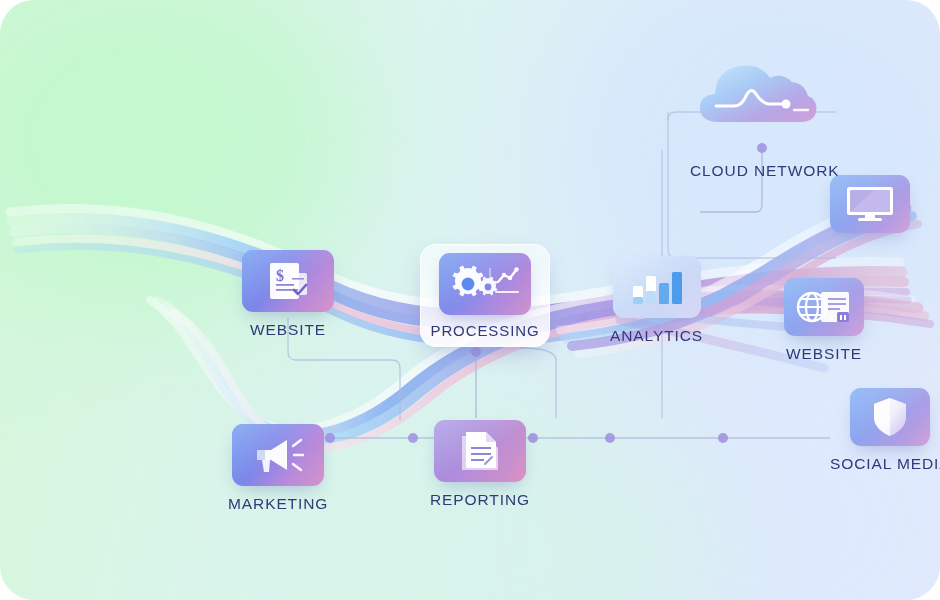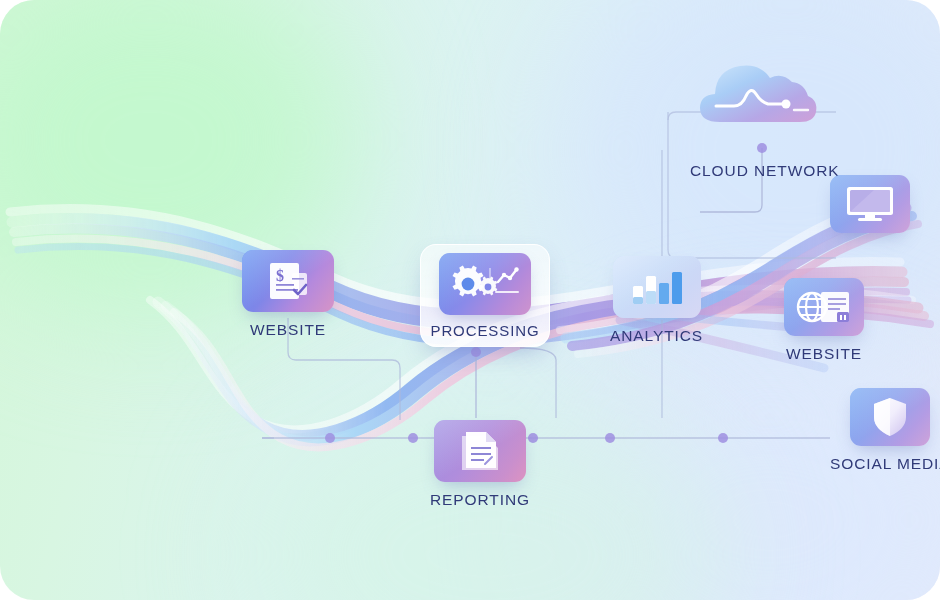--- a/index.html
+++ b/index.html
@@ -195,20 +195,35 @@
         <text x="13" y="22" font-family="Liberation Serif, serif" font-size="16" font-weight="bold" fill="#7a6fd0">$</text>
         <rect x="13" y="25" width="18" height="1.8" fill="#8f86d8"></rect>
         <rect x="13" y="30" width="22" height="1.8" fill="#8f86d8"></rect>
         <rect x="29" y="19" width="12" height="1.6" fill="#9a92dc"></rect>
         <path d="M31 31 L35 35 L43 26" stroke="#6f63c9" stroke-width="2.6" fill="none" stroke-linecap="round" stroke-linejoin="round"></path>
       </svg>
     </div>
     <div class="label" style="color: rgb(48, 58, 120);">WEBSITE</div>
   </div>
 
+  <div class="node" id="node-marketing" style="left:228px;top:424px;">
+    <div class="tile g-blue-pink" style="width:92px;height:62px;">
+      <svg width="58" height="42" viewBox="0 0 58 42">
+        <path d="M8 16 L22 16 L38 6 L38 36 L22 26 L8 26 Z" fill="#ffffff" opacity=".97"></path>
+        <rect x="8" y="16" width="8" height="10" fill="#c9d6f5" opacity=".9"></rect>
+        <path d="M13 26 L21 26 L20 38 L15 38 Z" fill="#ffffff" opacity=".9"></path>
+        <g stroke="#ffffff" stroke-width="2.4" stroke-linecap="round" opacity=".95">
+          <path d="M44 12 L52 6"></path>
+          <path d="M45 21 L54 21"></path>
+          <path d="M44 30 L52 36"></path>
+        </g>
+      </svg>
+    </div>
+    <div class="label" style="color: rgb(48, 58, 120);">MARKETING</div>
+  </div>
 
   <div class="node" id="node-processing" style="left:430px;top:252px;">
     <div class="hl-card">
       <div class="tile g-blue-violet" style="width:92px;height:62px;">
         <svg width="70" height="44" viewBox="0 0 70 44">
           <g fill="#ffffff" opacity=".97">
             <path d="M18 6 l3.4 .6 1.7-3 3.6 2 -1 3.3 2.5 2.5 3.3-1 2 3.6 -3 1.7 .6 3.4 -.6 3.4 3 1.7 -2 3.6 -3.3-1 -2.5 2.5 1 3.3 -3.6 2 -1.7-3 -3.4 .6 -3.4-.6 -1.7 3 -3.6-2 1-3.3 -2.5-2.5 -3.3 1 -2-3.6 3-1.7 -.6-3.4 .6-3.4 -3-1.7 2-3.6 3.3 1 2.5-2.5 -1-3.3 3.6-2 1.7 3z"></path>
           </g>
           <circle cx="18" cy="22" r="6.4" fill="#5e8bea"></circle>
           <g fill="#ffffff" opacity=".95">

